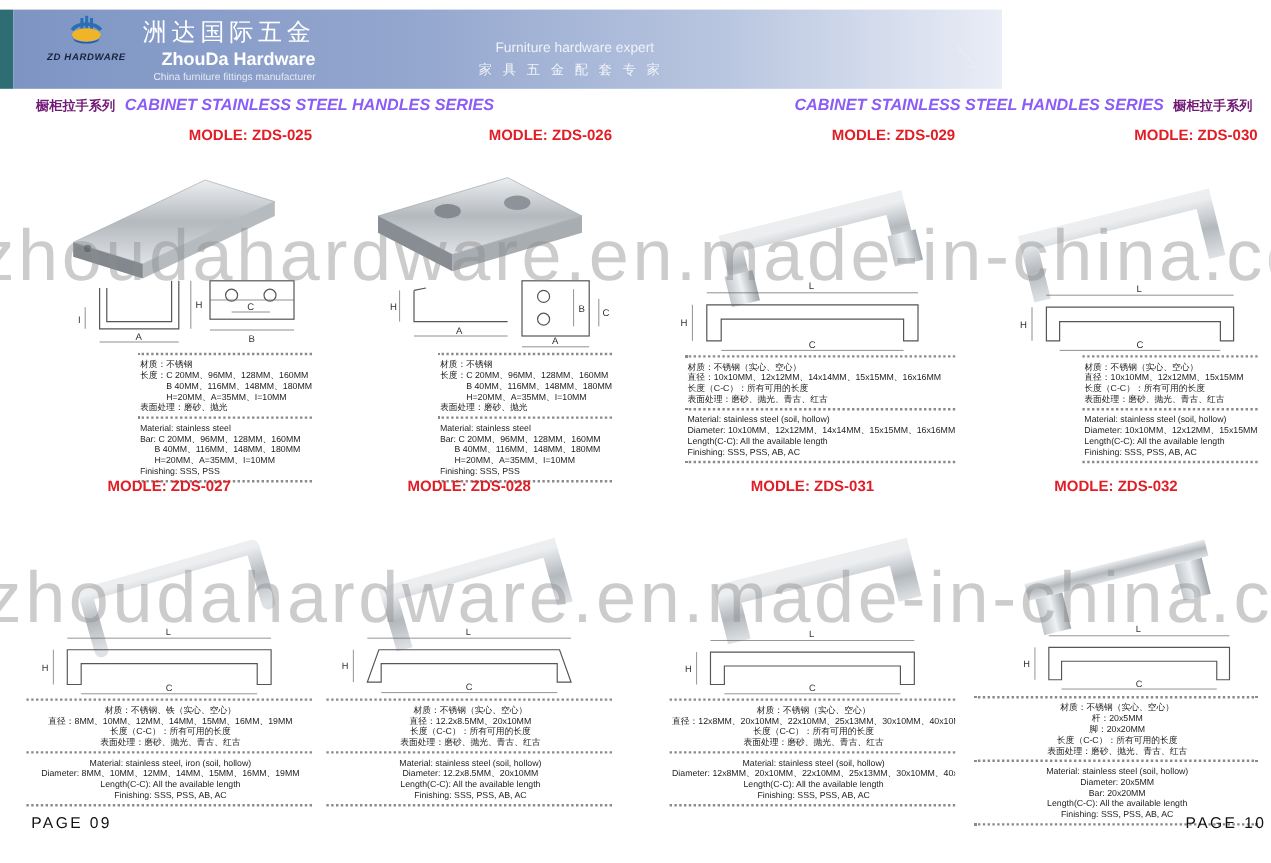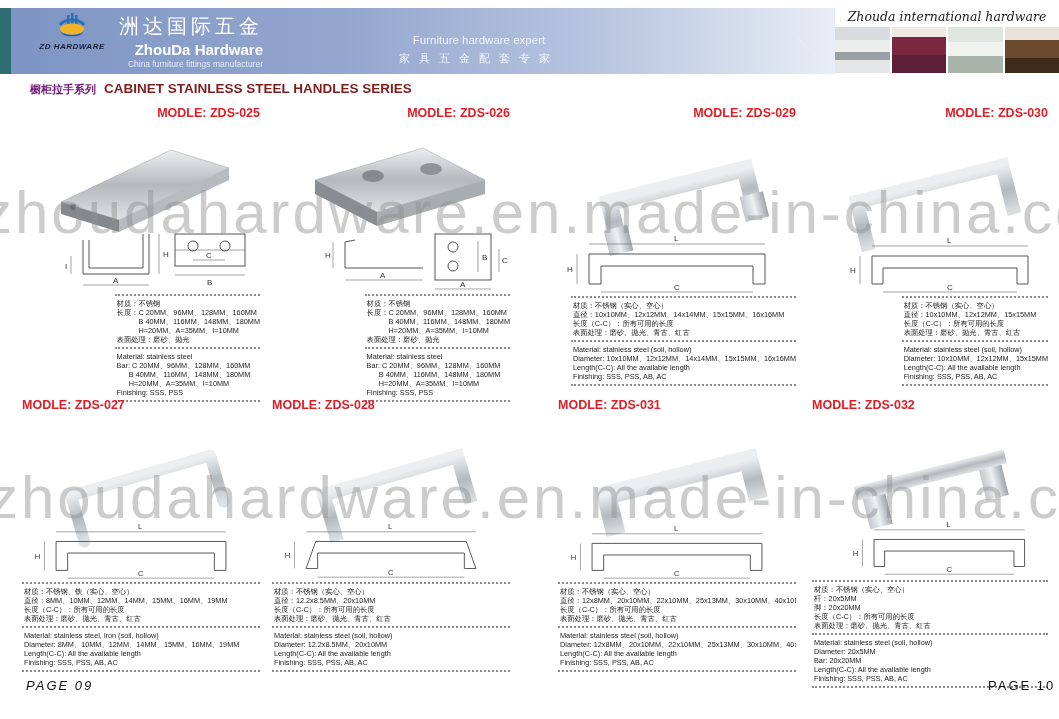--- a/index.html
+++ b/index.html
@@ -26,51 +26,51 @@
   .kitchen-row { display:flex; gap:2px; margin-top:3px; height:46px; }
   .kitchen-row div { flex:1; }
   .k1 { background:linear-gradient(180deg,#d8dce0 0 28%,#eceeee 28% 55%,#9aa0a6 55% 72%,#e3e5e7 72% 100%); }
   .k2 { background:linear-gradient(180deg,#efe9e2 0 22%,#7a2742 22% 60%,#5d1f35 60% 100%); }
   .k3 { background:linear-gradient(180deg,#dfe5df 0 32%,#f0f2f0 32% 64%,#aab4ab 64% 100%); }
   .k4 { background:linear-gradient(180deg,#e8e2d8 0 28%,#6b4a2f 28% 68%,#3f2b1a 68% 100%); }
 
   
   .series-title { position:absolute; top:79px; font-weight:bold; white-space:nowrap; }
   .series-title .cn { font-size:11px; color:#701a75; }
-  .series-title .en { font-size:13.5px; color:#7f1d1d; }
+  .series-title .en { font-size:13.5px; color:#8b5cf6;font-style:italic; }
   .st-left { left:30px; }
   .st-right { left:662px; }
   .series-title span + span { margin-left:8px; }
 
   
   .watermark { position:absolute; white-space:nowrap; font-size:60px; letter-spacing:3px;
     color:#8f8f8f; opacity:.45; z-index:6; pointer-events:none; }
   .wm1 { left:-18px; top:178px; }
   .wm2 { left:-12px; top:463px; }
 
   
   .card { position:absolute; width:238px; display:flex; flex-direction:column; }
   .model { font-size:12.5px; font-weight:bold; color:#e11d25; height:16px; margin-bottom:2px; white-space:nowrap; }
   .vis { width:100%; flex:0 0 auto; }
   .specs { margin-top:0; }
   .spec-cn { border-top:2px dotted #8a8a8a; border-bottom:2px dotted #8a8a8a; padding:3px 0 3px 2px; }
   .spec-en { border-bottom:2px dotted #8a8a8a; padding:3px 0 3px 2px; }
   .spec-line { font-size:7.3px; line-height:9px; color:#222; white-space:pre; overflow:hidden; }
   .r1 { top:106px;align-items:flex-end; } .r2 { top:398px; }
   .c1 { left:22px; } .c2 { left:272px; } .c3 { left:558px; } .c4 { left:812px; width:236px; }
-  .r1.card { height:288px; } .r2.card { height:280px; }
+  .r1.card { height:288px; } .r2.card { height:280px;text-align:center; }
 
   
   .dwg { stroke:#555; fill:none; stroke-width:1; }
   .dim { stroke:#666; stroke-width:.6; }
   .dimtxt { font-size:8px; fill:#333; font-family:"Liberation Sans", sans-serif; }
 
   
   .footer { position:absolute; top:678px; font-size:13px; letter-spacing:2px; color:#111; }
-  .f-left { left:26px;font-style:italic; } .f-right { left:988px; }
+  .f-left { left:26px; } .f-right { left:988px; }
 </style>
 </head>
 <body>
 
 <div class="page">
 
   <svg width="0" height="0" style="position:absolute">
     <defs>
       <linearGradient id="met" x1="0" y1="0" x2="0" y2="1">
         <stop offset="0" stop-color="#eceef0"></stop>
@@ -106,33 +106,27 @@
       </div>
       <div class="slogan">
         <div class="slogan-en">Furniture hardware expert</div>
         <div class="slogan-cn">家具五金配套专家</div>
       </div>
       <svg class="hdr-arrow" width="26" height="26" viewBox="0 0 26 26">
         <line x1="3" y1="3" x2="20" y2="20" stroke="#e7ecf6" stroke-width="1.2"></line>
         <polyline points="20,11 20,20 11,20" fill="none" stroke="#e7ecf6" stroke-width="1.2"></polyline>
       </svg>
     </div>
-    <div class="header-right">
-      <div class="script-title">Zhouda international hardware</div>
-      <div class="kitchen-row">
-        <div class="k1"></div>
-        <div class="k2"></div>
-        <div class="k3"></div>
-        <div class="k4"></div>
-      </div>
-    </div>
   </div>
 
   <div class="series-title st-left">
     <span class="cn">橱柜拉手系列</span><span class="en">CABINET STAINLESS STEEL HANDLES SERIES</span>
+  </div>
+  <div class="series-title st-right">
+    <span class="en">CABINET STAINLESS STEEL HANDLES SERIES</span><span class="cn">橱柜拉手系列</span>
   </div>
 
   <div class="watermark wm1">zhoudahardware.en.made-in-china.com</div>
   <div class="watermark wm2">zhoudahardware.en.made-in-china.com</div>
 
   <div class="card r1 c1">
     <div class="model">MODLE: ZDS-025</div>
     <svg class="vis" height="172" viewBox="0 0 236 172">
       <g>
         <polygon points="38,80 148,28 206,46 96,98" fill="url(#met)" stroke="#9aa0a5" stroke-width=".5"></polygon>

